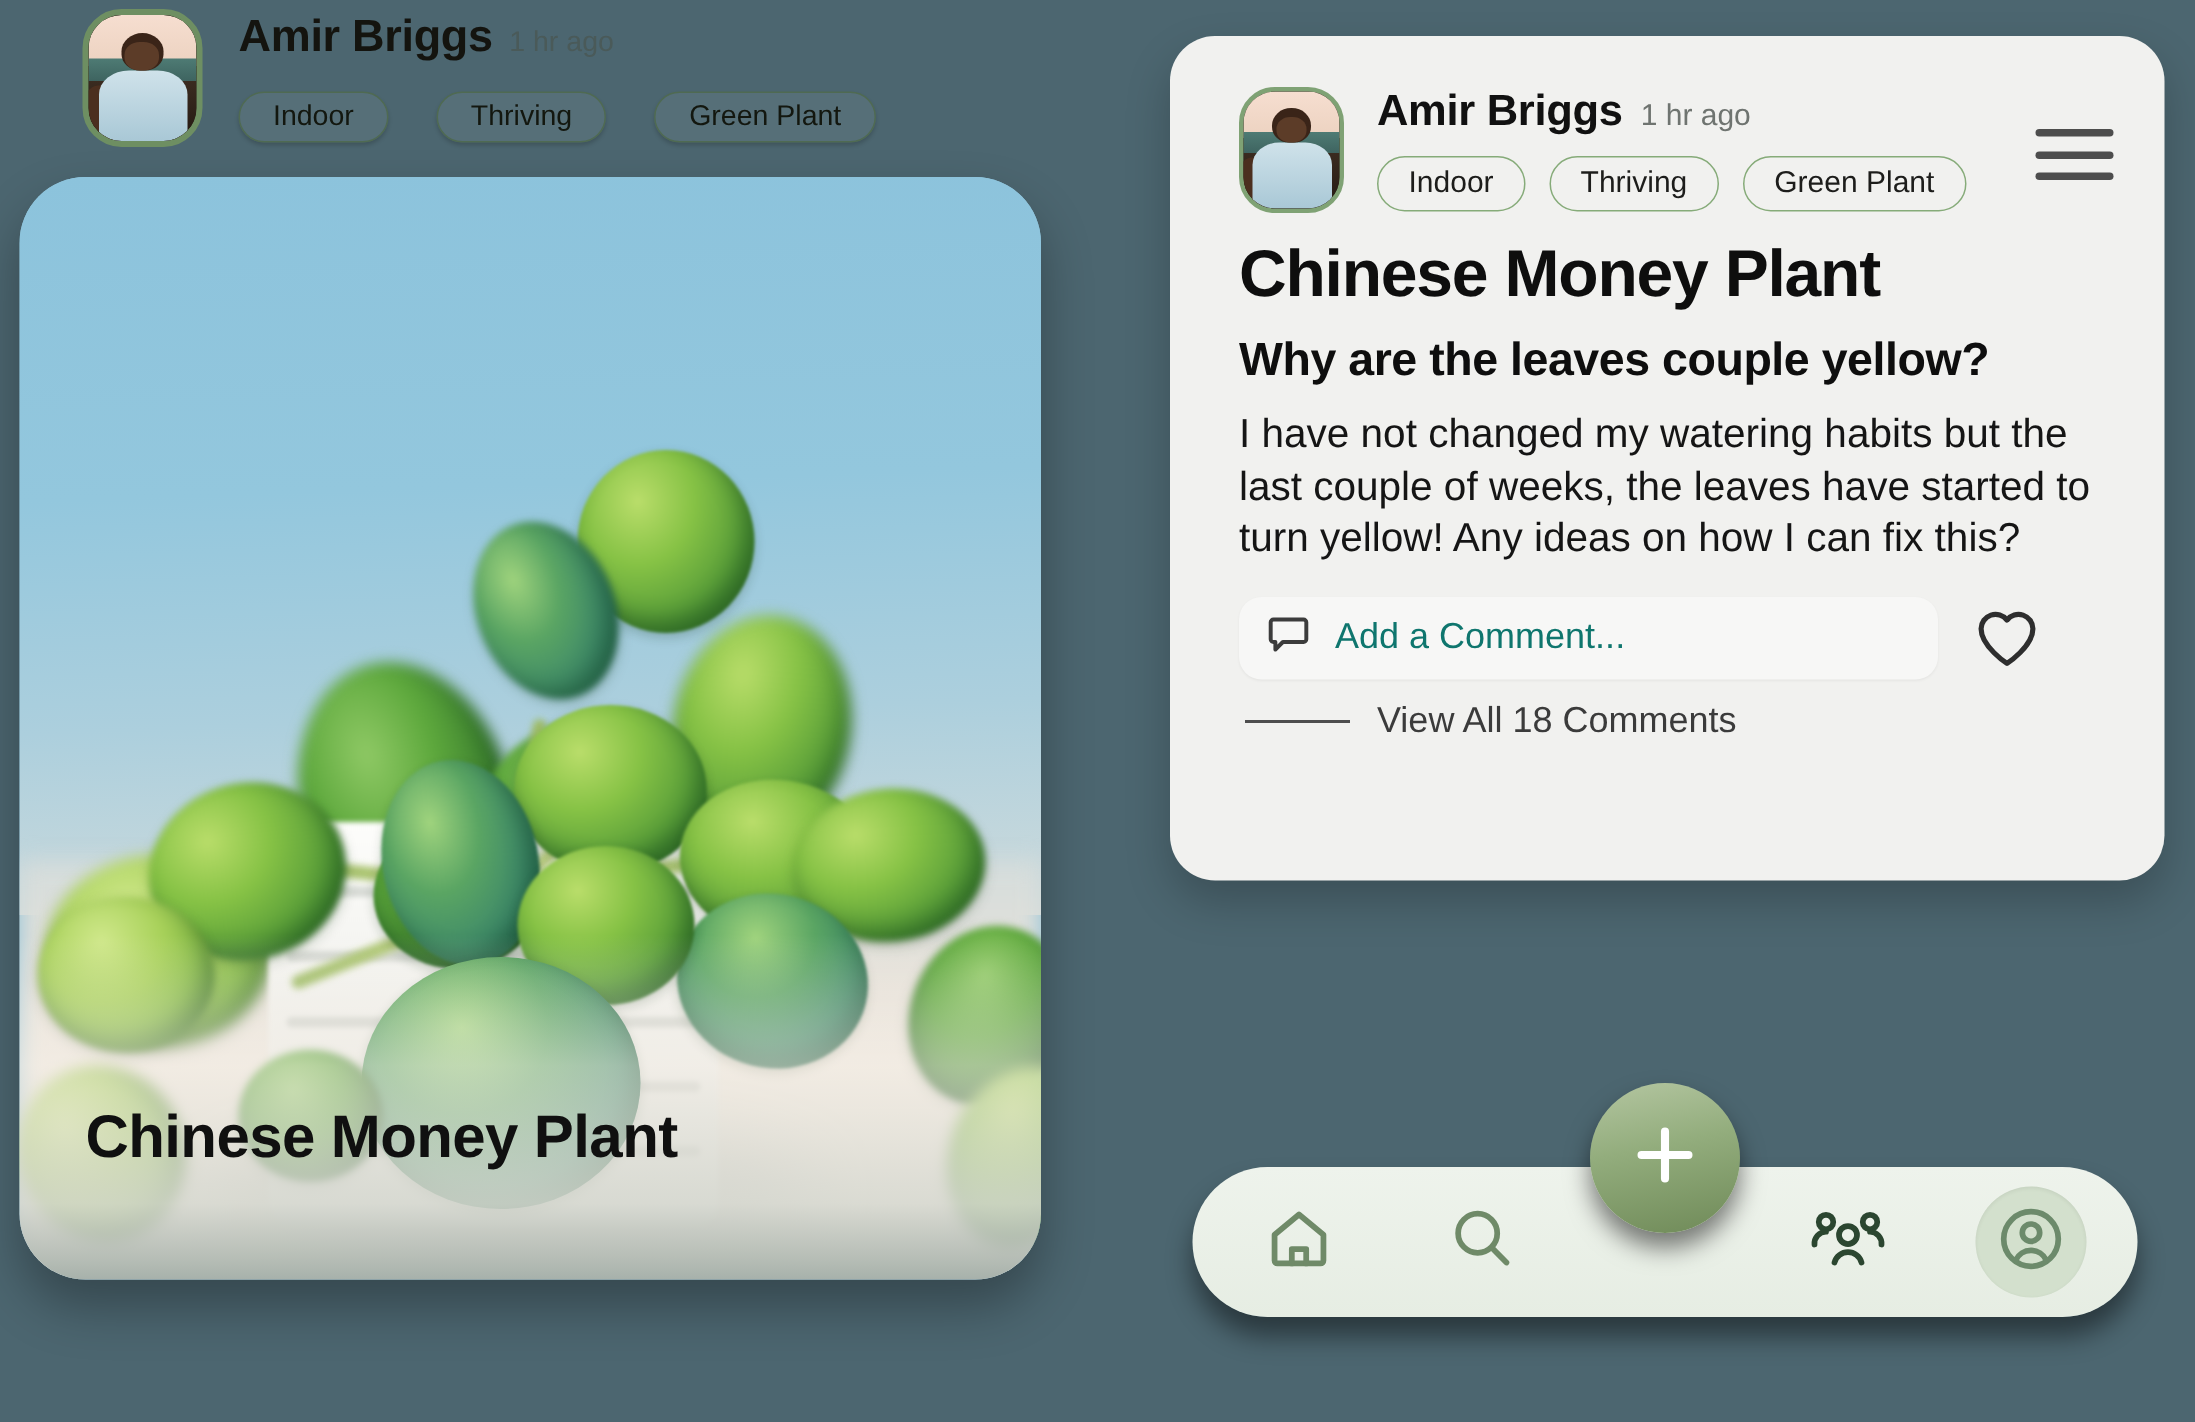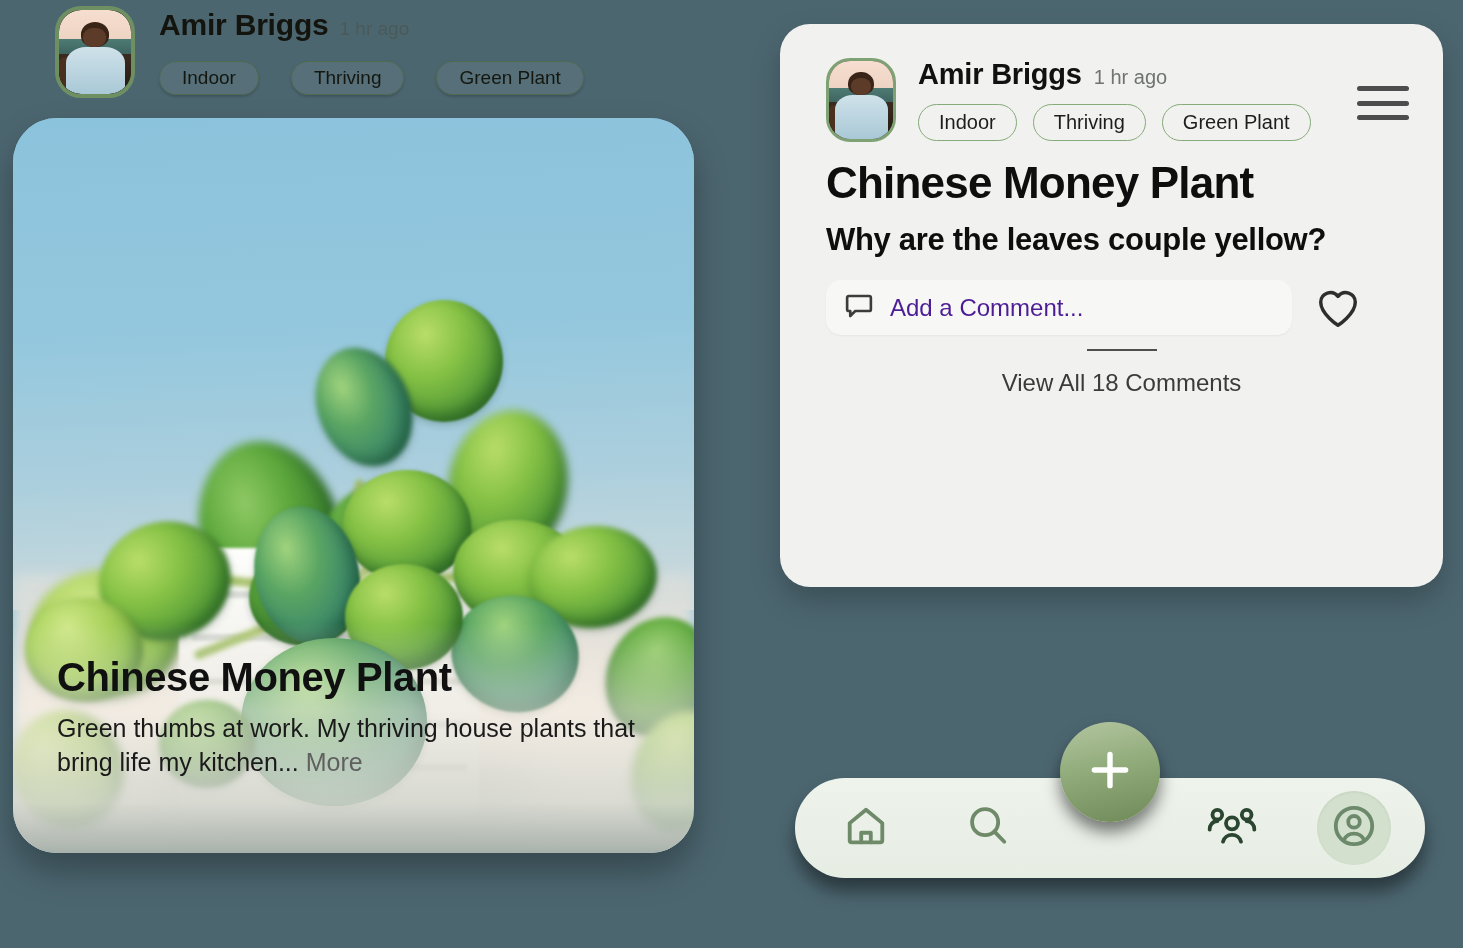--- a/index.html
+++ b/index.html
@@ -149,24 +149,24 @@
   .pc-title { margin-top:4px; font-size:44px; font-weight:700; color:#0e0e0e; letter-spacing:-.8px; }
   .pc-question { margin-top:14px; font-size:31px; font-weight:700; color:#0e0e0e; letter-spacing:-.3px; }
   .pc-body { margin-top:14px; font-size:27px; line-height:1.28; color:#151515; max-width:595px; }
 
   .comment-row { margin-top:22px; display:flex; align-items:center; gap:22px; }
   .comment-box {
     flex:0 0 466px; height:55px; background:#f7f7f6; border-radius:15px;
     display:flex; align-items:center; gap:16px; padding:0 18px;
     box-shadow:0 1px 2px rgba(0,0,0,.05);
   }
-  .comment-placeholder { font-size:24px; color:#4c1d95; }
+  .comment-placeholder { font-size:24px; color:#0f766e; }
   .heart-btn { width:48px; height:46px; display:flex; align-items:center; justify-content:center; cursor:pointer; }
 
-  .view-all-row { margin-top:14px; display:flex; align-items:center; gap:18px; padding-left:4px;flex-direction:column; }
+  .view-all-row { margin-top:14px; display:flex; align-items:center; gap:18px; padding-left:4px; }
   .dash { width:70px; height:2px; background:#4e4e4e; }
   .view-all-text { font-size:24px; color:#3b3b3b; }
 
   
   #bottom-nav {
     position:absolute; left:795px; top:778px; width:630px; height:100px;
     background:linear-gradient(180deg,#eef3ec 0%,#e6ede3 100%);
     border-radius:50px;
     box-shadow:0 13px 18px rgba(0,0,0,.45);
     display:flex; align-items:center; justify-content:space-between;
@@ -253,24 +253,20 @@
       <div class="leaf dark blur2" style="left:146px; top:582px; width:96px;  height:88px;"></div>
       <div class="leaf pale blur3" style="left:0px;   top:592px; width:110px; height:118px; transform:rotate(-24deg);"></div>
       <div class="leaf blur3" style="left:620px; top:592px; width:96px;  height:122px; transform:rotate(18deg);"></div>
 
       <div style="position:absolute; left:0; bottom:0; width:100%; height:230px;
                   background:linear-gradient(180deg,rgba(246,240,232,0) 0%,rgba(244,238,230,.55) 38%,rgba(214,216,208,.88) 78%,rgba(165,175,168,.95) 100%);"></div>
     </div>
 
     <div class="photo-text">
       <div class="photo-title">Chinese Money Plant</div>
-      <div class="photo-desc">
-        <span>Green thumbs at work. My thriving house plants that bring life my kitchen...</span>
-        <span class="more-link">More</span>
-      </div>
     </div>
   </div>
 </div>
 
 <div id="post-card">
 
   <div class="pc-head">
     <div class="pc-avatar">
       <div class="ph">
         <div class="sky"></div>
@@ -293,20 +289,21 @@
     </div>
     <div class="hamburger">
       <span></span>
         <span></span>
         <span></span>
     </div>
   </div>
 
   <div class="pc-title">Chinese Money Plant</div>
   <div class="pc-question">Why are the leaves couple yellow?</div>
+  <div class="pc-body">I have not changed my watering habits but the last couple of weeks, the leaves have started to turn yellow! Any ideas on how I can fix this?</div>
 
   <div class="comment-row">
     <div class="comment-box">
       <span>
         <svg width="30" height="30" viewBox="0 0 24 24" fill="none" stroke="#3c3c3c" stroke-width="2.1" stroke-linecap="round" stroke-linejoin="round">
           <path d="M4 4h16a1.5 1.5 0 0 1 1.5 1.5v9A1.5 1.5 0 0 1 20 16H9l-4 4v-4H4a1.5 1.5 0 0 1-1.5-1.5v-9A1.5 1.5 0 0 1 4 4z"></path>
         </svg>
       </span>
       <span class="comment-placeholder">Add a Comment...</span>
     </div>

